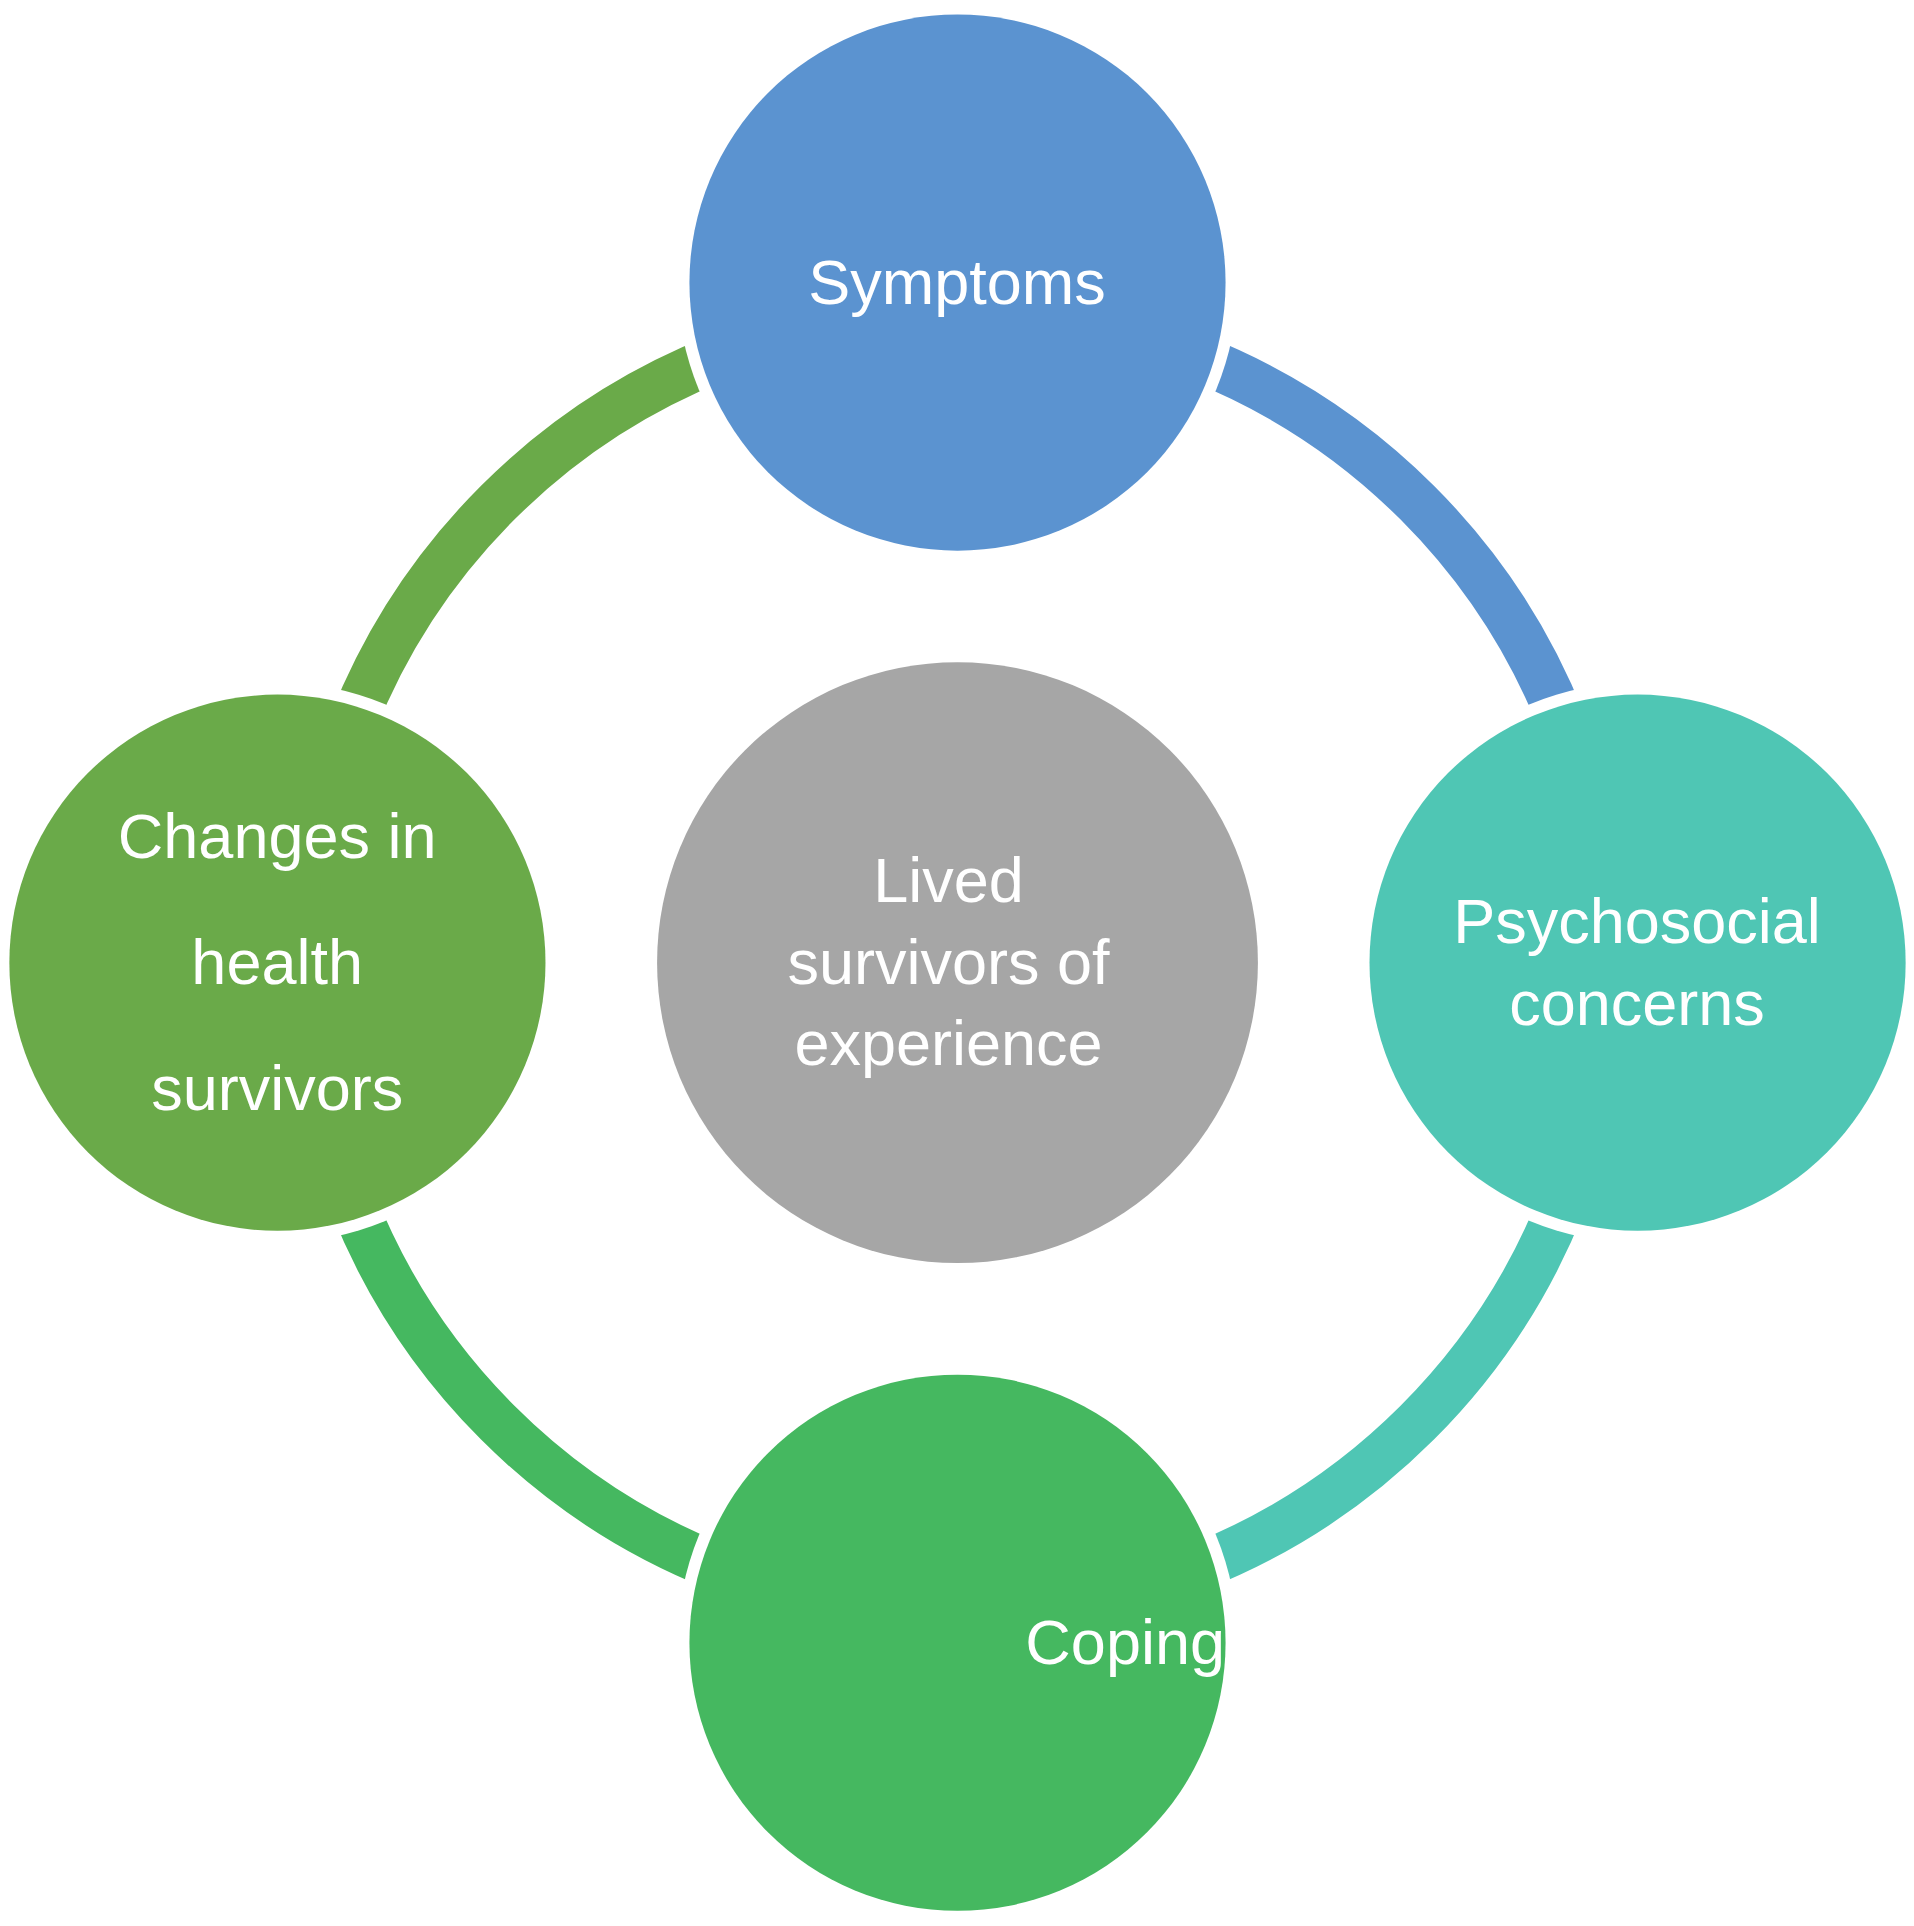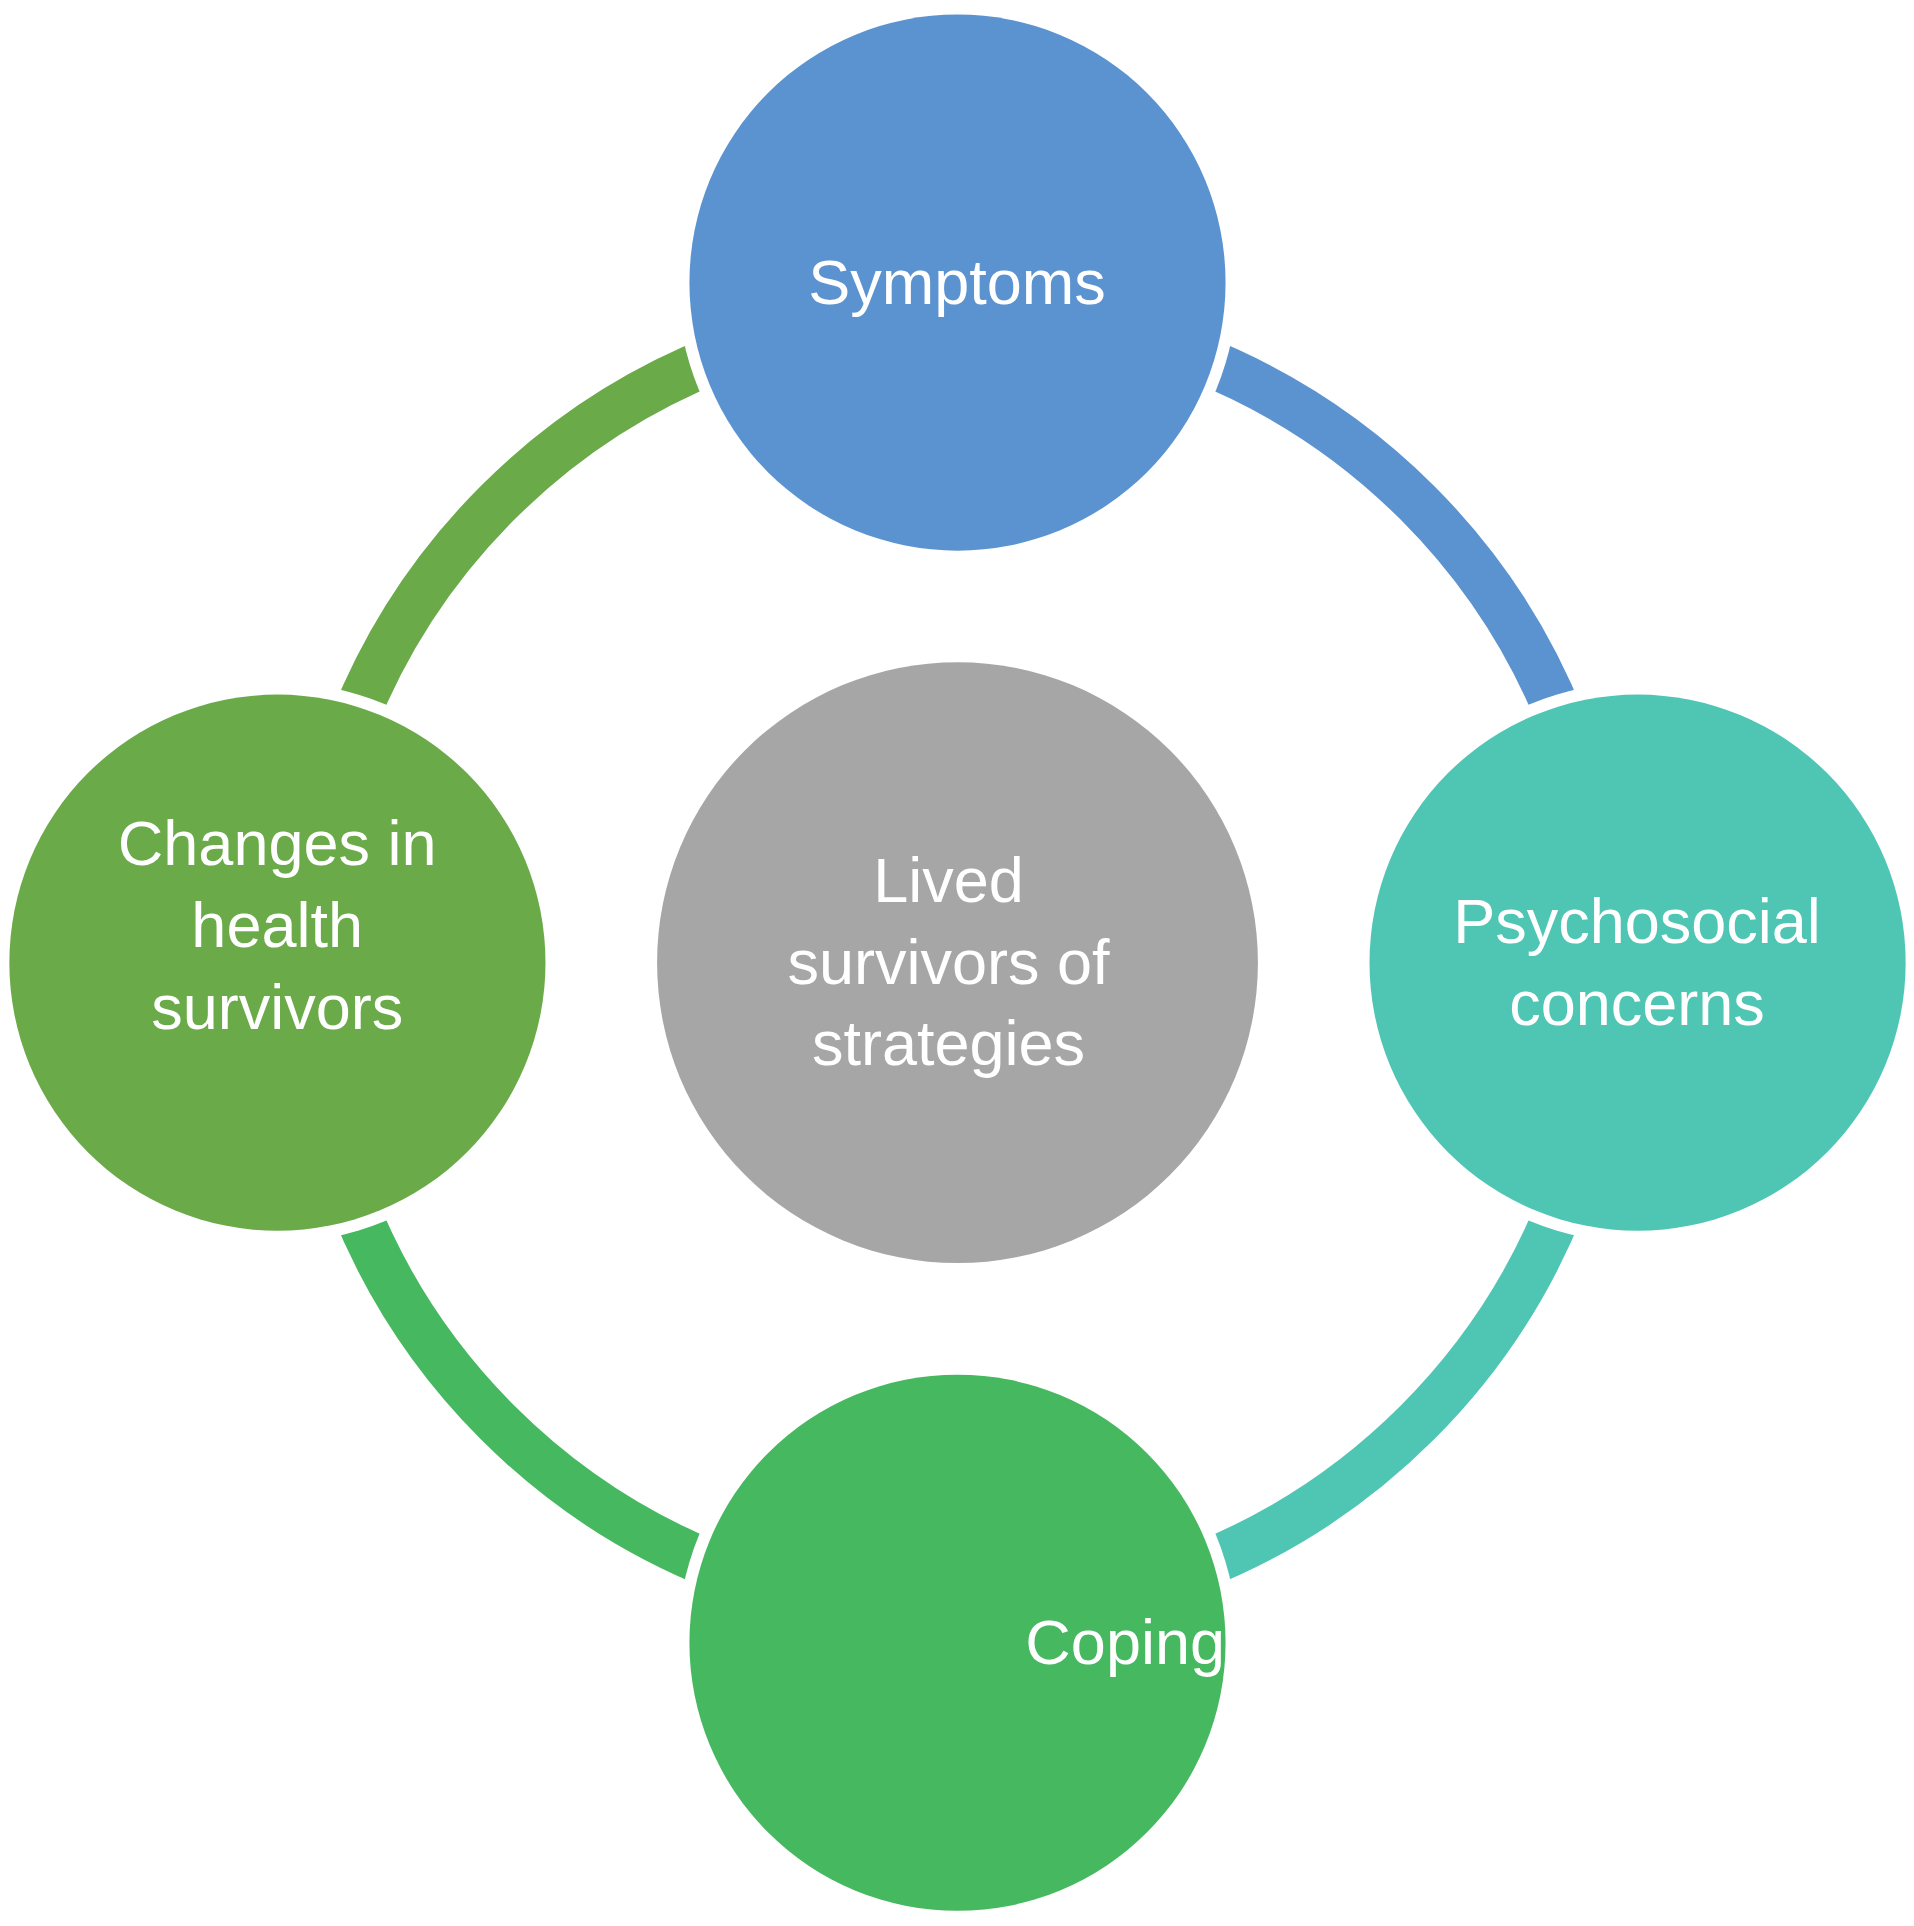--- a/index.html
+++ b/index.html
@@ -42,21 +42,21 @@
     text-align: center;
     color: #FFFFFF;
     font-size: 63px;
     line-height: 1.3;
     pointer-events: none;
   }
   .node-label span { display: block; white-space: nowrap; }
   .lbl-top    { left: 689px; top: 14.5px;   width: 536px; height: 536px; }
   .lbl-right  { left: 1369px; top: 695px; width: 536px; height: 536px; }
   .lbl-bottom { left: 689px; top: 1375px; width: 536px; height: 536px; align-items: flex-end; }
-  .lbl-left   { left: 9.2px;   top: 658px; width: 536px; height: 536px; }
+  .lbl-left   { left: 9.2px;   top: 695px; width: 536px; height: 536px; gap: 44px; }
   .lbl-center { left: 648px;  top: 662px; width: 601px; height: 601px; }
 </style>
 </head>
 <body>
 
 <div id="stage" style="transform: translate(0px, 0px) scale(1); padding-left: 23px;">
 
   <svg id="diagram-svg" viewBox="0 0 2900 2917" xmlns="http://www.w3.org/2000/svg">
 
     <path class="ring-segment" d="M 465 1458 A 985 985 0 0 1 1450 473" stroke="#6AAA49"></path>
@@ -92,17 +92,17 @@
 
   <div class="node-label lbl-left">
     <span>Changes in</span>
     <span>health</span>
     <span>survivors</span>
   </div>
 
   <div class="node-label lbl-center">
     <span>Lived</span>
     <span>survivors of</span>
-    <span>strategies</span>
+    <span>experience</span>
   </div>
 
 </div>
 
 
 </body></html>

